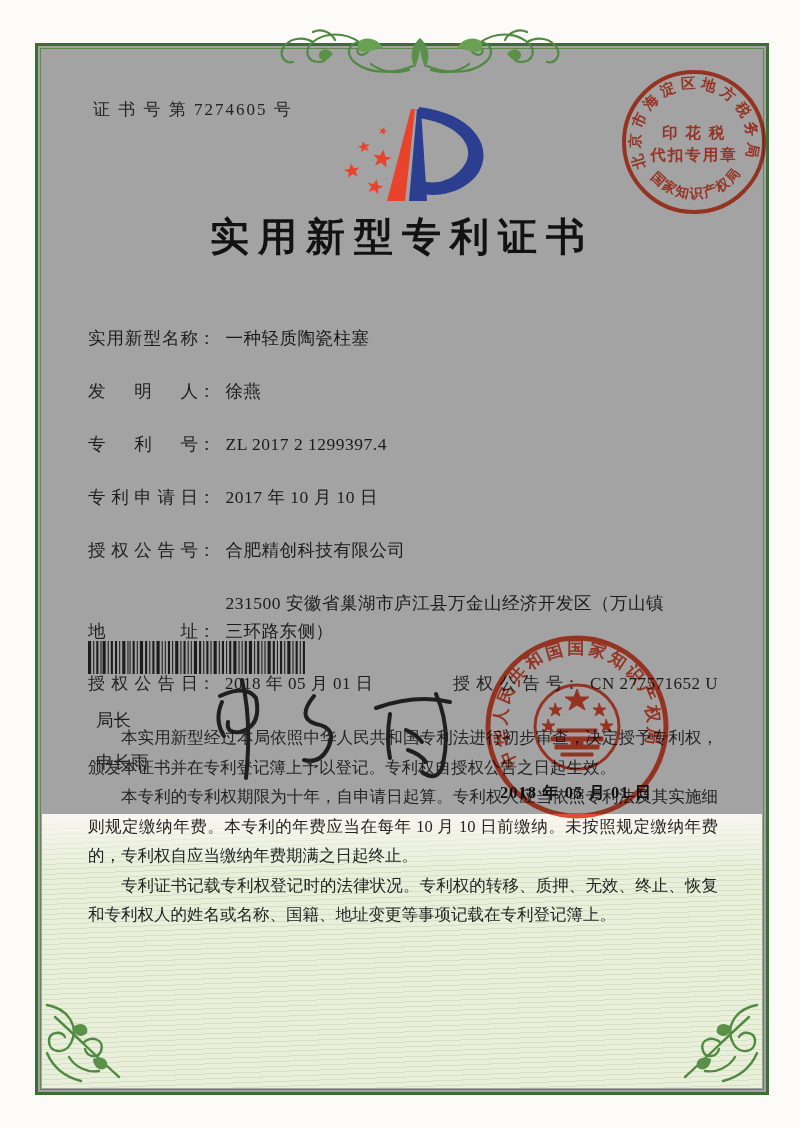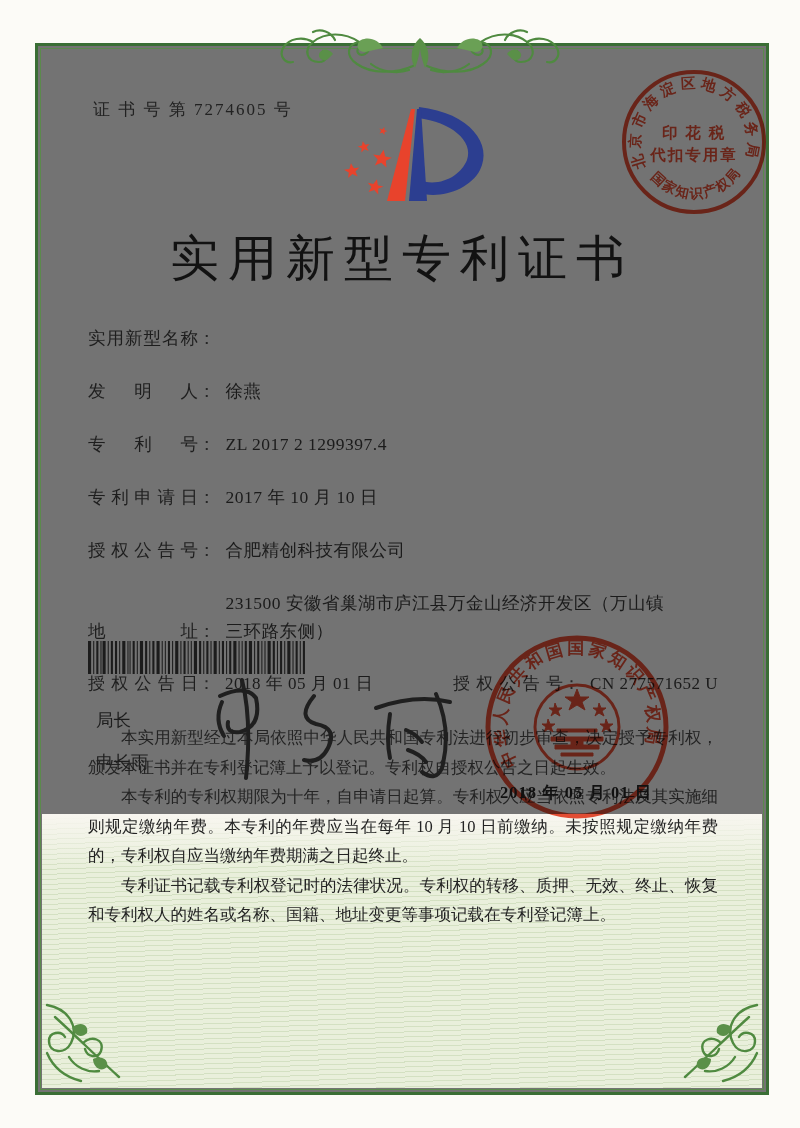--- a/index.html
+++ b/index.html
@@ -4,21 +4,21 @@
 <style>
   html,body{margin:0;padding:0;}
   body{
     width:800px;height:1128px;position:relative;
     background:#fcfbf7;
     font-family:"Liberation Serif","DejaVu Serif",serif;
     color:#262626;overflow:hidden;
   }
   .page-inner{
     position:absolute;left:35px;top:43px;right:31px;bottom:33px;
-    background:#737373;
+    background:#a3a3a3;
     border:3px solid #3a6e35;
   }
   .frame-inner{
     position:absolute;left:2px;top:2px;right:2px;bottom:2px;
     border:1px solid #5b8a4c;pointer-events:none;
   }
   .green-zone{
     position:absolute;left:4px;right:4px;top:768px;bottom:4px;
     background-color:#e9efdb;
     background-image:
@@ -29,22 +29,22 @@
     position:absolute;left:55px;top:52px;
     font-size:17px;letter-spacing:2px;color:#222;
   }
   .tax-stamp{position:absolute;left:580px;top:20px;width:152px;height:152px;opacity:.95;mix-blend-mode:multiply;}
   .logo{position:absolute;left:293px;top:55px;width:166px;height:108px;}
   .top-ornament{position:absolute;left:237px;top:-26px;width:290px;height:60px;}
   .corner-orn{position:absolute;width:92px;height:92px;}
   .corner-orn.right{right:3px;bottom:3px;}
   .corner-orn.left{left:3px;bottom:3px;transform:scaleX(-1);}
   .title{
-    position:absolute;left:0;right:0;top:180px;text-align:center;
-    font-size:49px;font-weight:normal;letter-spacing:9px;color:#121212;
+    position:absolute;left:0;right:0;top:164px;text-align:center;
+    font-size:39px;font-weight:bold;letter-spacing:9px;color:#121212;
   }
   .content{position:absolute;left:50px;right:48px;top:278px;}
   .field-row{display:flex;align-items:flex-end;margin-bottom:25px;font-size:17.5px;line-height:28px;}
   .field-label{
     display:inline-block;width:110px;text-align:justify;text-align-last:justify;
     flex:0 0 110px;color:#1e1e1e;
   }
   .field-colon{margin-right:10px;}
   .field-value{letter-spacing:.5px;color:#1b1b1b;}
   .addr-value{max-width:440px;}
@@ -124,20 +124,21 @@
     <use href="#star5" transform="translate(21,70) scale(0.78) rotate(-8)" fill="#e8432c"></use>
     <use href="#star5" transform="translate(44,86) scale(0.80) rotate(14)" fill="#e8432c"></use>
   </svg>
 
   <div class="title">实用新型专利证书</div>
 
   <div class="content">
     <div class="field-row">
       <span class="field-label">实用新型名称</span>
         <span class="field-colon">：</span>
+      <span class="field-value">一种轻质陶瓷柱塞</span>
     </div>
     <div class="field-row">
       <span class="field-label">发明人</span>
         <span class="field-colon">：</span>
       <span class="field-value">徐燕</span>
     </div>
     <div class="field-row">
       <span class="field-label">专利号</span>
         <span class="field-colon">：</span>
       <span class="field-value">ZL 2017 2 1299397.4</span>

